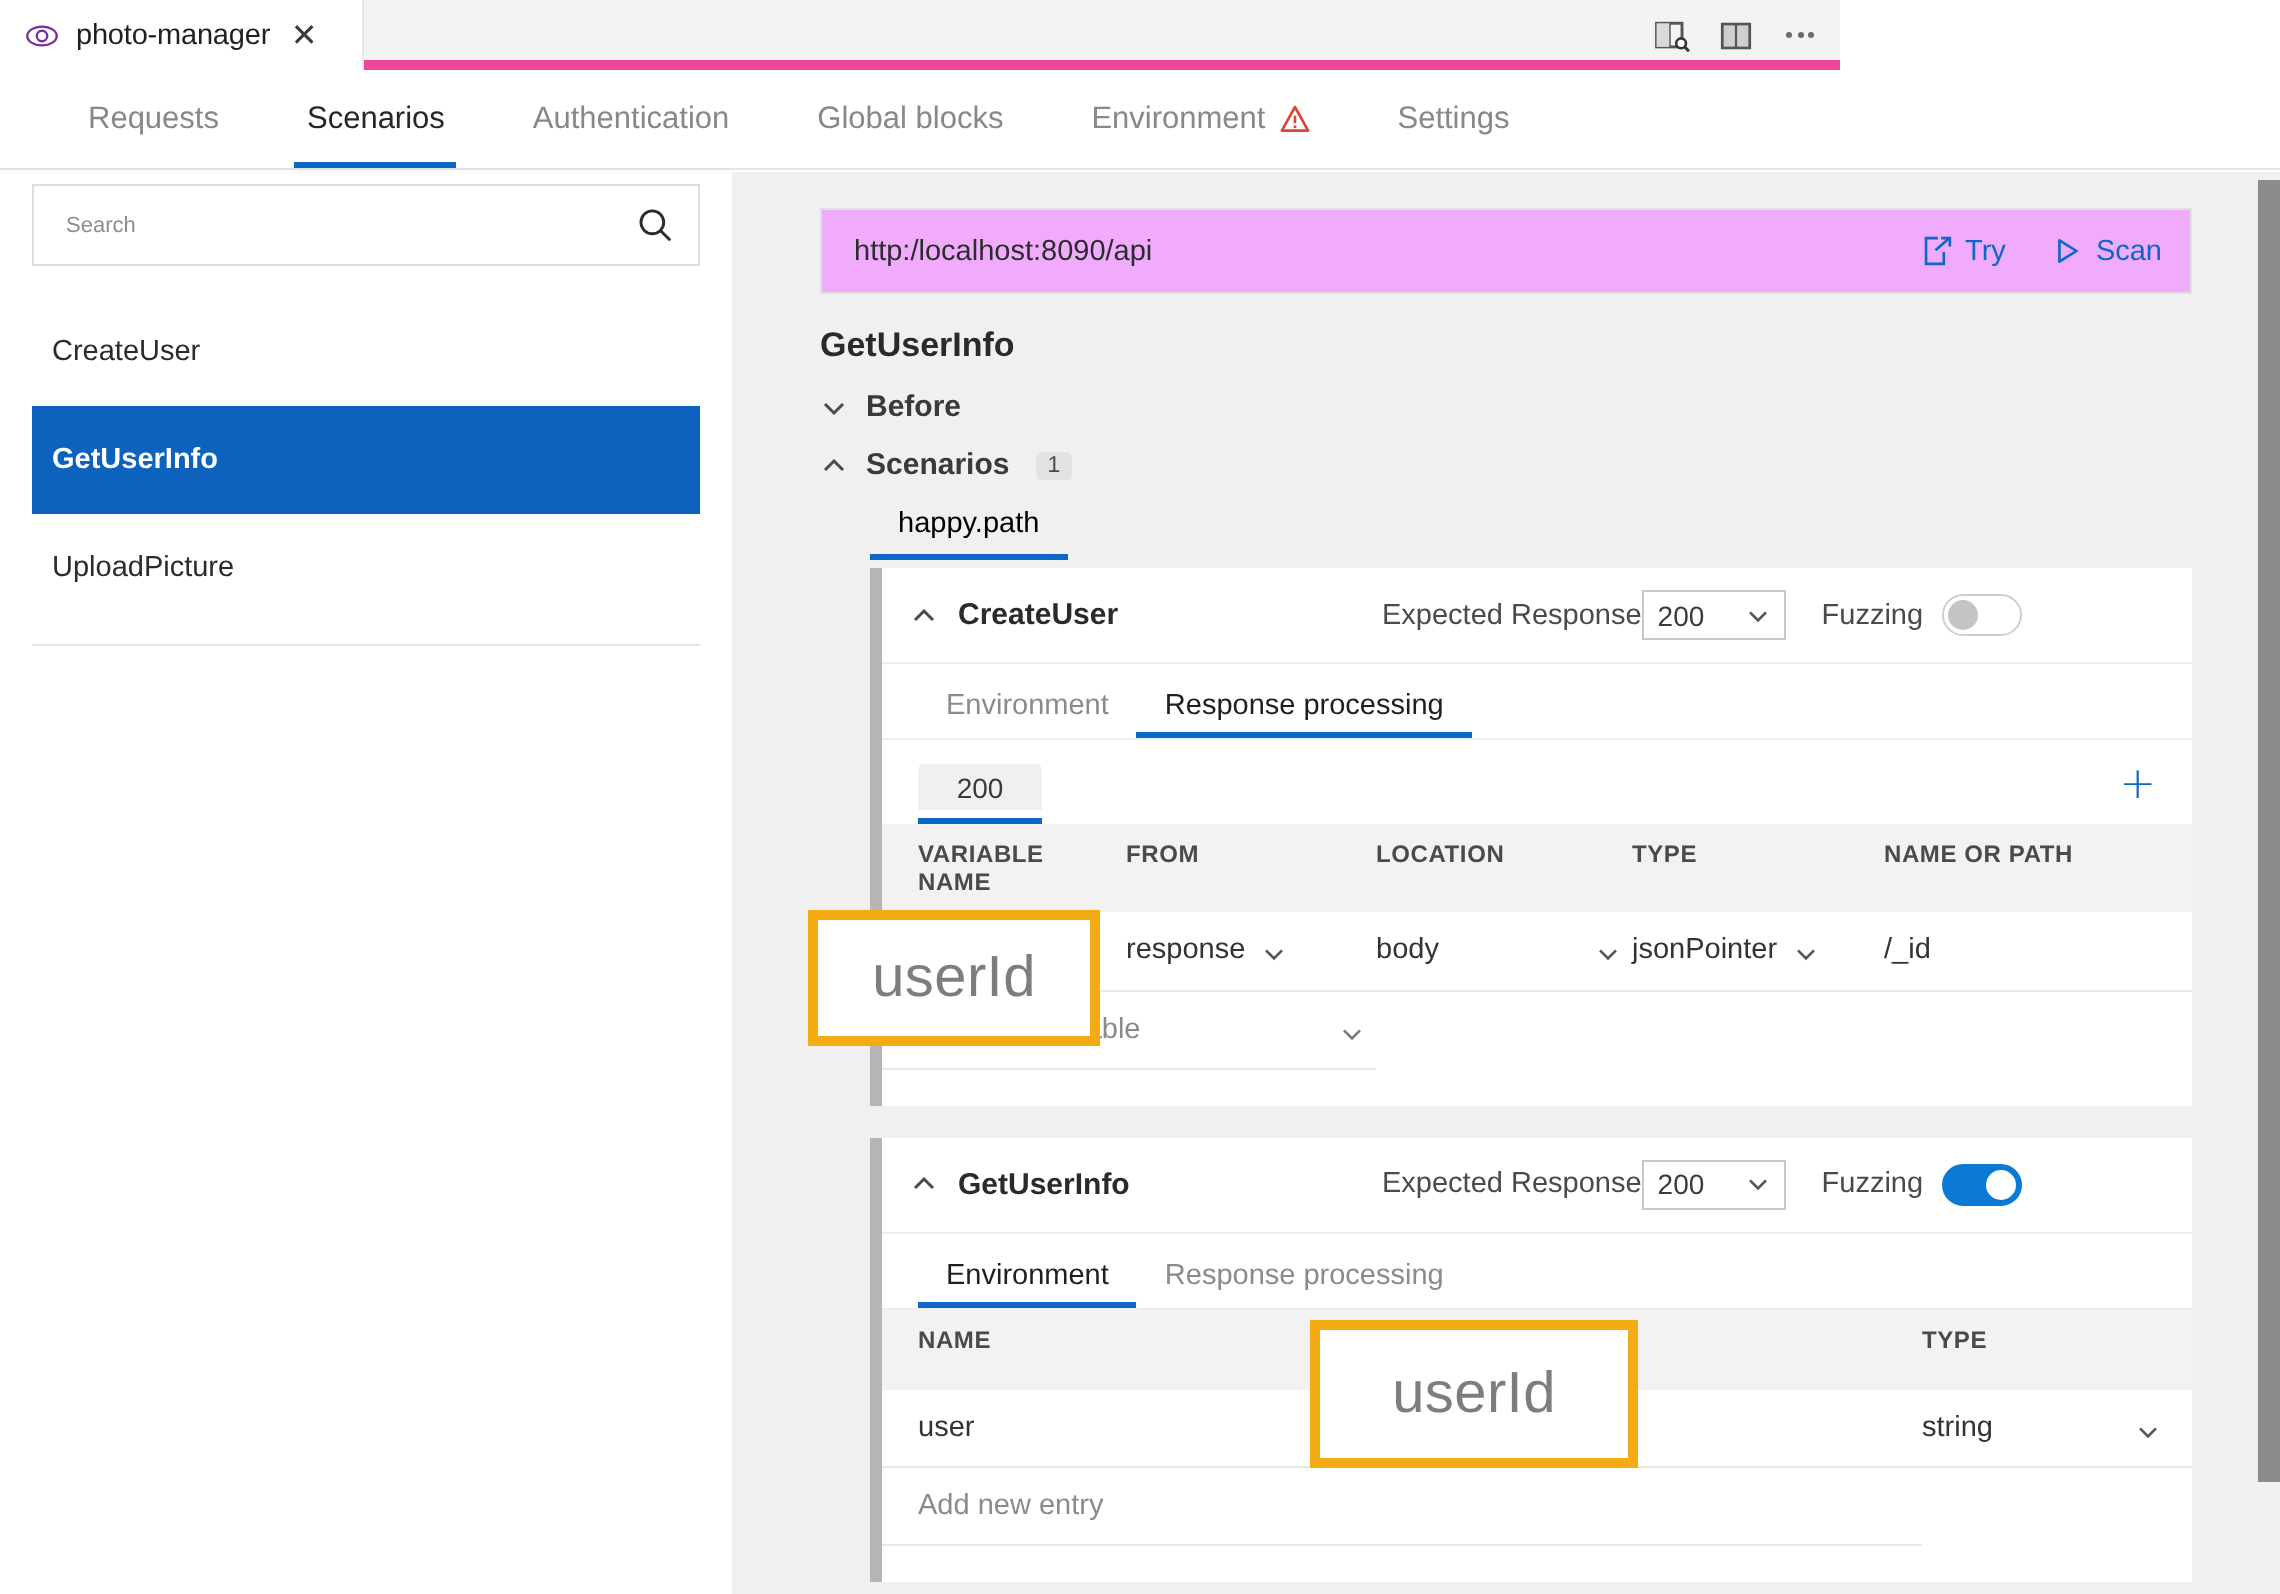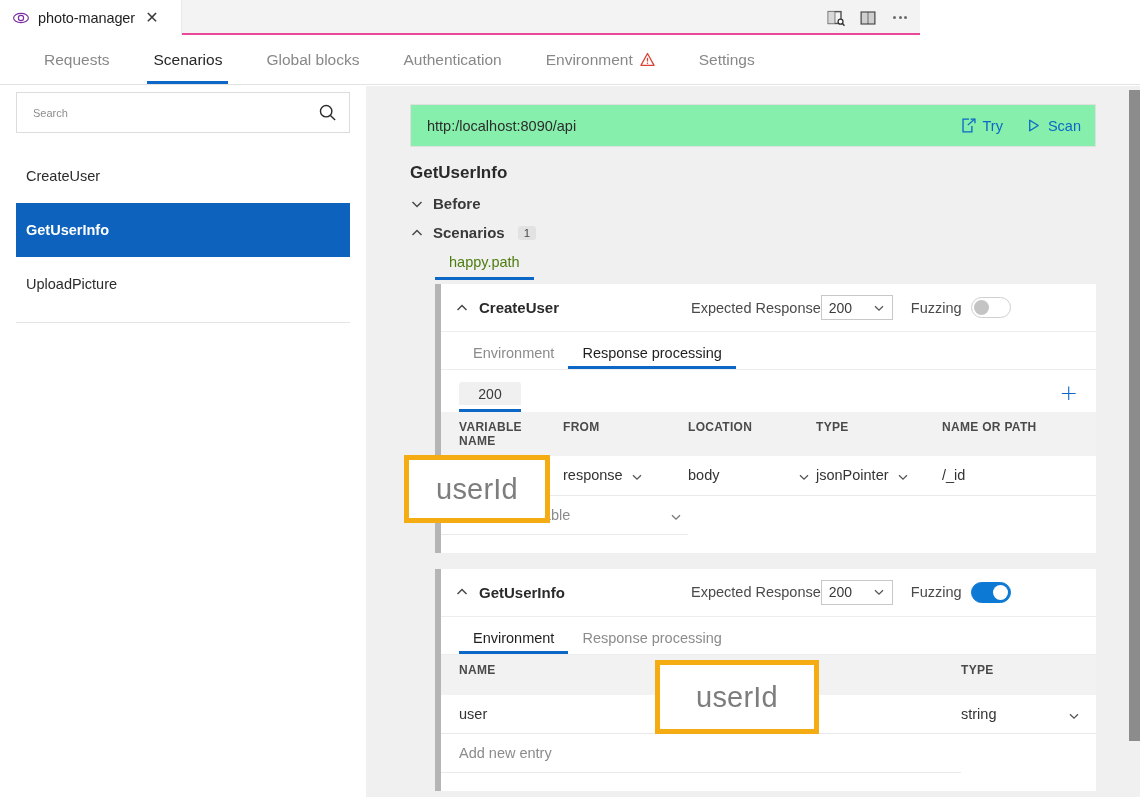--- a/index.html
+++ b/index.html
@@ -11,21 +11,21 @@
     font-family: "Liberation Sans", sans-serif;
     font-size: 14px;
     color: #333333;
   }
 
   
   .titlebar {
     position: absolute; top: 0; left: 0;
     width: 920px; height: 35px;
     background: #f3f3f3;
-    border-bottom: 2px solid #ec4899;
+    border-bottom: 5px solid #ec4899;
   }
   .tab-chip {
     position: absolute; top: 0; left: 0;
     width: 182px; height: 35px;
     background: #ffffff;
     display: flex; align-items: center;
     padding-left: 12px;
     border-right: 1px solid #e8e8e8;
   }
   .eye-icon { width: 18px; height: 18px; flex: 0 0 18px; margin-right: 8px; }
@@ -130,21 +130,21 @@
     position: absolute; top: 86px; left: 366px;
     width: 774px; height: 711px;
     background: #f0f0f0;
     overflow: hidden;
   }
   .main-inner { position: absolute; top: 0; left: 0; width: 752px; }
 
   .urlbar {
     margin: 18px 22px 0 44px;
     height: 43px;
-    background: #86efac;
+    background: #f0abfc;
     border: 1px solid #e0e0e0;
     display: flex; align-items: center;
     padding: 0 14px 0 16px;
   }
   .urlbar .url-text { flex: 1; font-size: 14.5px; color: #2c2c2c; }
   .url-action {
     display: flex; align-items: center; gap: 6px;
     color: #0c67c7; font-size: 14.5px; cursor: pointer;
     margin-left: 22px;
   }
@@ -169,21 +169,21 @@
 
   
   .scen-tabstrip {
     margin: 11px 22px 0 69px;
     height: 32px;
     display: flex; align-items: flex-start;
   }
   .scen-tab {
     position: relative;
     padding: 2px 14px 10px 14px;
-    font-size: 14.5px; color: #4d7c0f; cursor: pointer;
+    font-size: 14.5px; color: #000000; cursor: pointer;
   }
   .scen-tab.active::after {
     content: ""; position: absolute; left: 0; right: 0; bottom: 0;
     height: 3px; background: #0c67c7;
   }
 
   
   .req-block {
     margin: 0 22px 0 69px;
     background: #ffffff;
@@ -357,24 +357,24 @@
 </div>
 
 <div class="navbar">
   <div class="nav-tab">
     <span>Requests</span>
   </div>
   <div class="nav-tab active">
     <span>Scenarios</span>
   </div>
   <div class="nav-tab">
+    <span>Authentication</span>
+  </div>
+  <div class="nav-tab">
     <span>Global blocks</span>
-  </div>
-  <div class="nav-tab">
-    <span>Authentication</span>
   </div>
   <div class="nav-tab">
     <span>Environment</span>
     <svg class="warn-tri" viewBox="0 0 16 16">
       <path d="M8 1.6 L15 14.2 L1 14.2 Z" fill="none" stroke="#d94436" stroke-width="1.4" stroke-linejoin="round"></path>
       <line x1="8" y1="6.2" x2="8" y2="10.2" stroke="#d94436" stroke-width="1.4"></line>
       <circle cx="8" cy="12.1" r="0.8" fill="#d94436"></circle>
     </svg>
   </div>
   <div class="nav-tab">

